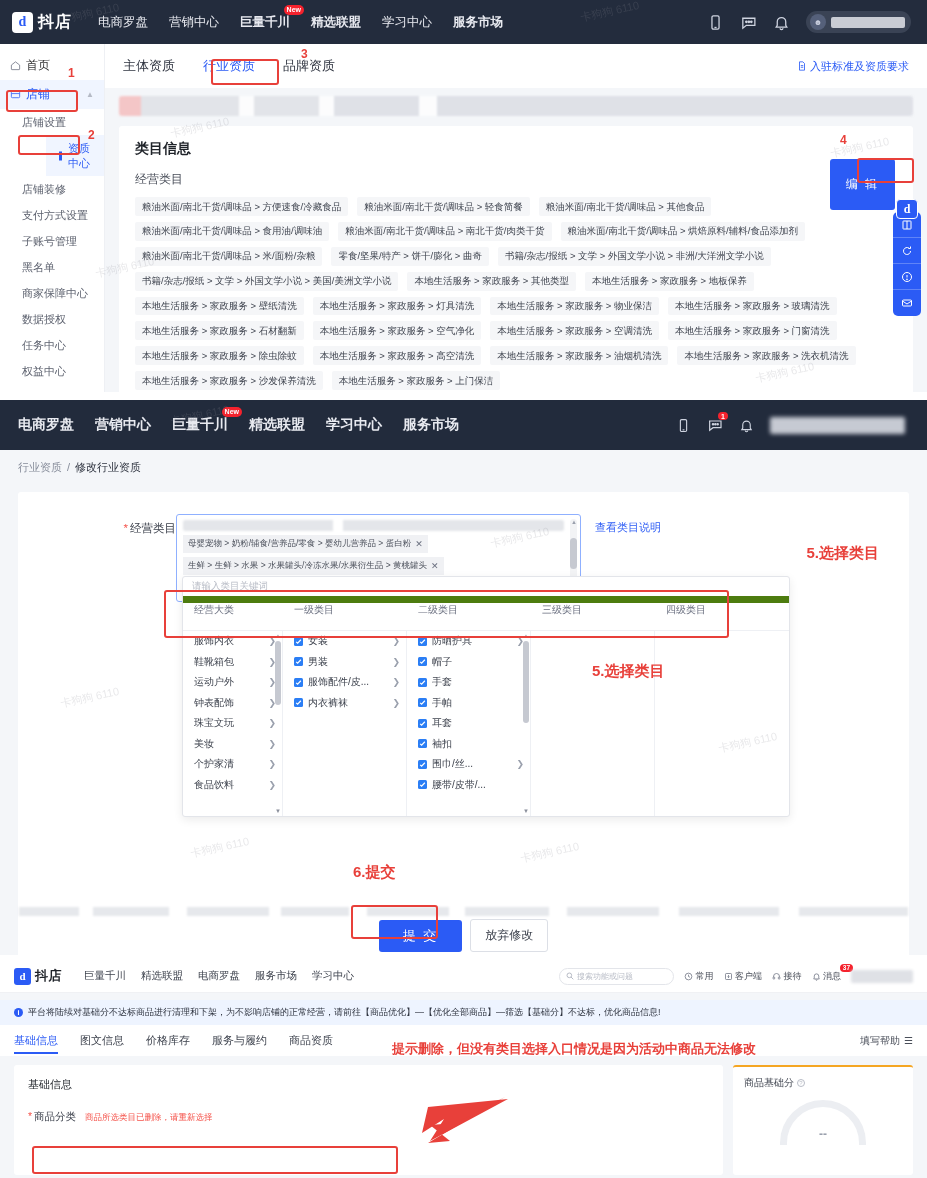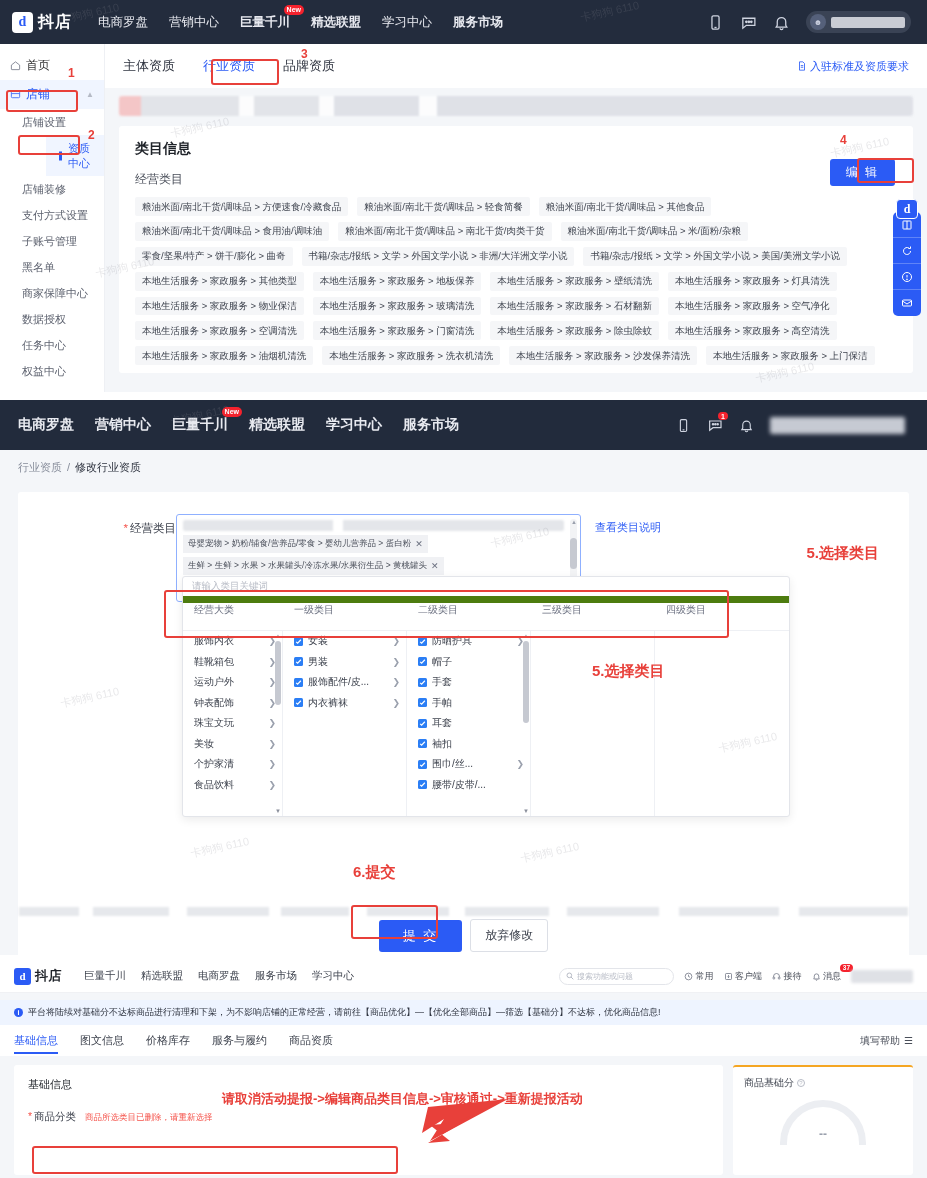--- a/index.html
+++ b/index.html
@@ -91,21 +91,21 @@
   .card-title { font-size:14px;font-weight:bold;color:#1f2329;margin-bottom:13px;}
   .card-sub { font-size:12px;color:#4a4f5a;margin-bottom:9px;}
   .tagwrap { display:flex;flex-wrap:wrap;gap:6px 9px; }
   .ctag {
     background:#f5f6f8;color:#3e434e;font-size:9.5px;
     padding:3.5px 7px;border-radius:2px;white-space:nowrap;line-height:1.25;
   }
   .edit-btn {
     position:absolute;right:18px;top:33px;
     background:#2b5bf5;color:#fff;font-size:12px;
-    padding:5px 16px;border-radius:3px;border:none;cursor:pointer;letter-spacing:2px;
+    padding:17px 16px;border-radius:3px;border:none;cursor:pointer;letter-spacing:2px;
   }
   .ann-box { position:absolute; border:2.5px solid #e8403a; border-radius:3px; pointer-events:none; z-index:40;}
   .ann-num { position:absolute; color:#e8403a; font-size:12px; font-weight:bold; z-index:41;}
 
   
   .floatw {
     position:absolute; right:6px; width:28px;
     background:#2b5bf5;border-radius:5px;z-index:30;
     display:flex;flex-direction:column;align-items:center;
   }
@@ -331,20 +331,21 @@
         <div class="p1card">
           <div class="card-title">类目信息</div>
           <div class="card-sub">经营类目</div>
           <button class="edit-btn">编 辑</button>
           <div class="tagwrap">
             <span class="ctag">粮油米面/南北干货/调味品 &gt; 方便速食/冷藏食品</span>
             <span class="ctag">粮油米面/南北干货/调味品 &gt; 轻食简餐</span>
             <span class="ctag">粮油米面/南北干货/调味品 &gt; 其他食品</span>
             <span class="ctag">粮油米面/南北干货/调味品 &gt; 食用油/调味油</span>
             <span class="ctag">粮油米面/南北干货/调味品 &gt; 南北干货/肉类干货</span>
+            <span class="ctag">粮油米面/南北干货/调味品 &gt; 烘焙原料/辅料/食品添加剂</span>
             <span class="ctag">粮油米面/南北干货/调味品 &gt; 米/面粉/杂粮</span>
             <span class="ctag">零食/坚果/特产 &gt; 饼干/膨化 &gt; 曲奇</span>
             <span class="ctag">书籍/杂志/报纸 &gt; 文学 &gt; 外国文学小说 &gt; 非洲/大洋洲文学小说</span>
             <span class="ctag">书籍/杂志/报纸 &gt; 文学 &gt; 外国文学小说 &gt; 美国/美洲文学小说</span>
             <span class="ctag">本地生活服务 &gt; 家政服务 &gt; 其他类型</span>
             <span class="ctag">本地生活服务 &gt; 家政服务 &gt; 地板保养</span>
             <span class="ctag">本地生活服务 &gt; 家政服务 &gt; 壁纸清洗</span>
             <span class="ctag">本地生活服务 &gt; 家政服务 &gt; 灯具清洗</span>
             <span class="ctag">本地生活服务 &gt; 家政服务 &gt; 物业保洁</span>
             <span class="ctag">本地生活服务 &gt; 家政服务 &gt; 玻璃清洗</span>
@@ -749,21 +750,21 @@
           <span>商品基础分</span>
           <span class="qmark">?</span>
         </div>
         <div class="gauge">
           <div class="arc"></div>
           <div class="val">--</div>
         </div>
       </div>
     </div>
 
-    <div class="ann-text" style="left:222px;top:130px;font-size:13px">请取消活动提报-&gt;编辑商品类目信息-&gt;审核通过-&gt;重新提报活动</div>
+    <div class="ann-text" style="left:392px;top:80px;font-size:13px">提示删除，但没有类目选择入口情况是因为活动中商品无法修改</div>
     <div class="ann-box" style="left:32px;top:186px;width:366px;height:28px"></div>
     <svg class="arrow-red" style="left:400px;top:133px;width:110px;height:60px" viewBox="0 0 110 60">
         <path d="M108 6 L30 48 L44 26 L22 40 L28 14 Z" fill="#e8403a" transform="rotate(0)"></path>
         <path d="M105 4 L28 50 L50 48 L30 32 L56 30 Z" fill="#e8403a"></path>
       </svg>
   </div>
 
   <div class="wm" style="left:60px;top:6px">卡狗狗 6110</div>
   <div class="wm" style="left:580px;top:4px">卡狗狗 6110</div>
   <div class="wm" style="left:170px;top:120px">卡狗狗 6110</div>

